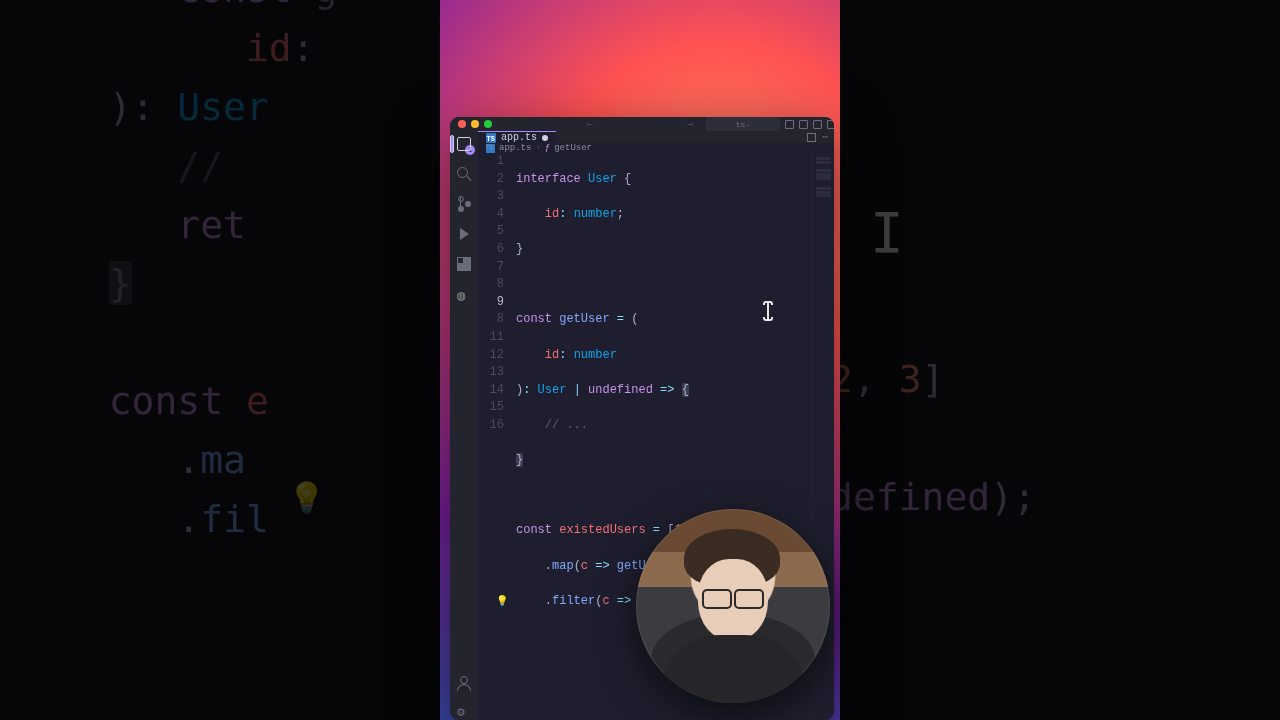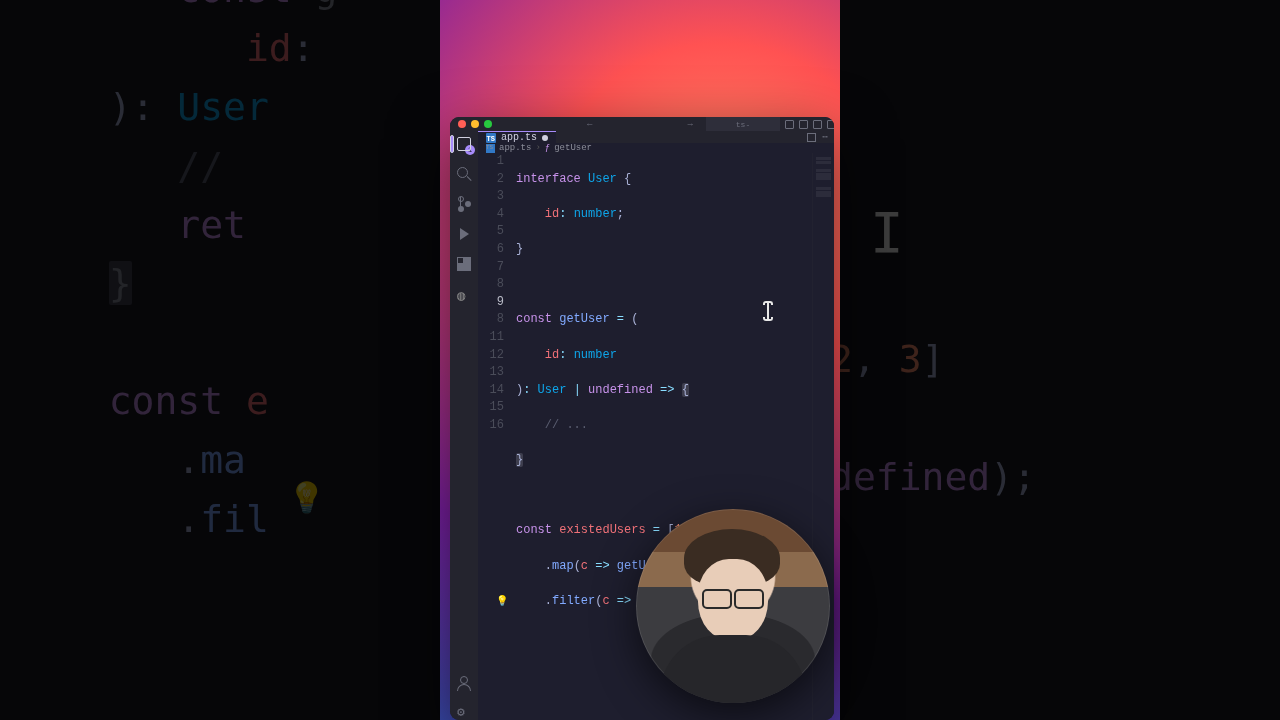--- a/index.html
+++ b/index.html
@@ -22,21 +22,21 @@
   .bg-left .ghost-code,
   .bg-right .ghost-code {
     position: absolute;
     top: -40px;
     font-size: 38px;
     line-height: 1.55;
     color: #8b8f9f;
     white-space: pre;
   }
   .bg-left .ghost-code { left: 40px; }
-  .bg-right .ghost-code { left: -280px; }
+  .bg-right .ghost-code { left: -280px; margin-top: 20px; }
   .bg-right .big-cursor {
     position:absolute; left:30px; top:200px; color:#f0f0f0; font-size:56px;
   }
   .ghost-bulb { position: absolute; left: 288px; top: 480px; font-size: 30px; color:#ffd35c;}
   .bg-center {
     flex: 0 0 400px;
     background: radial-gradient(circle at 70% 30%, #ff8a65 0%, #ff5252 30%, #7b1fa2 70%, #3949ab 100%);
     position: relative;
   }
 

